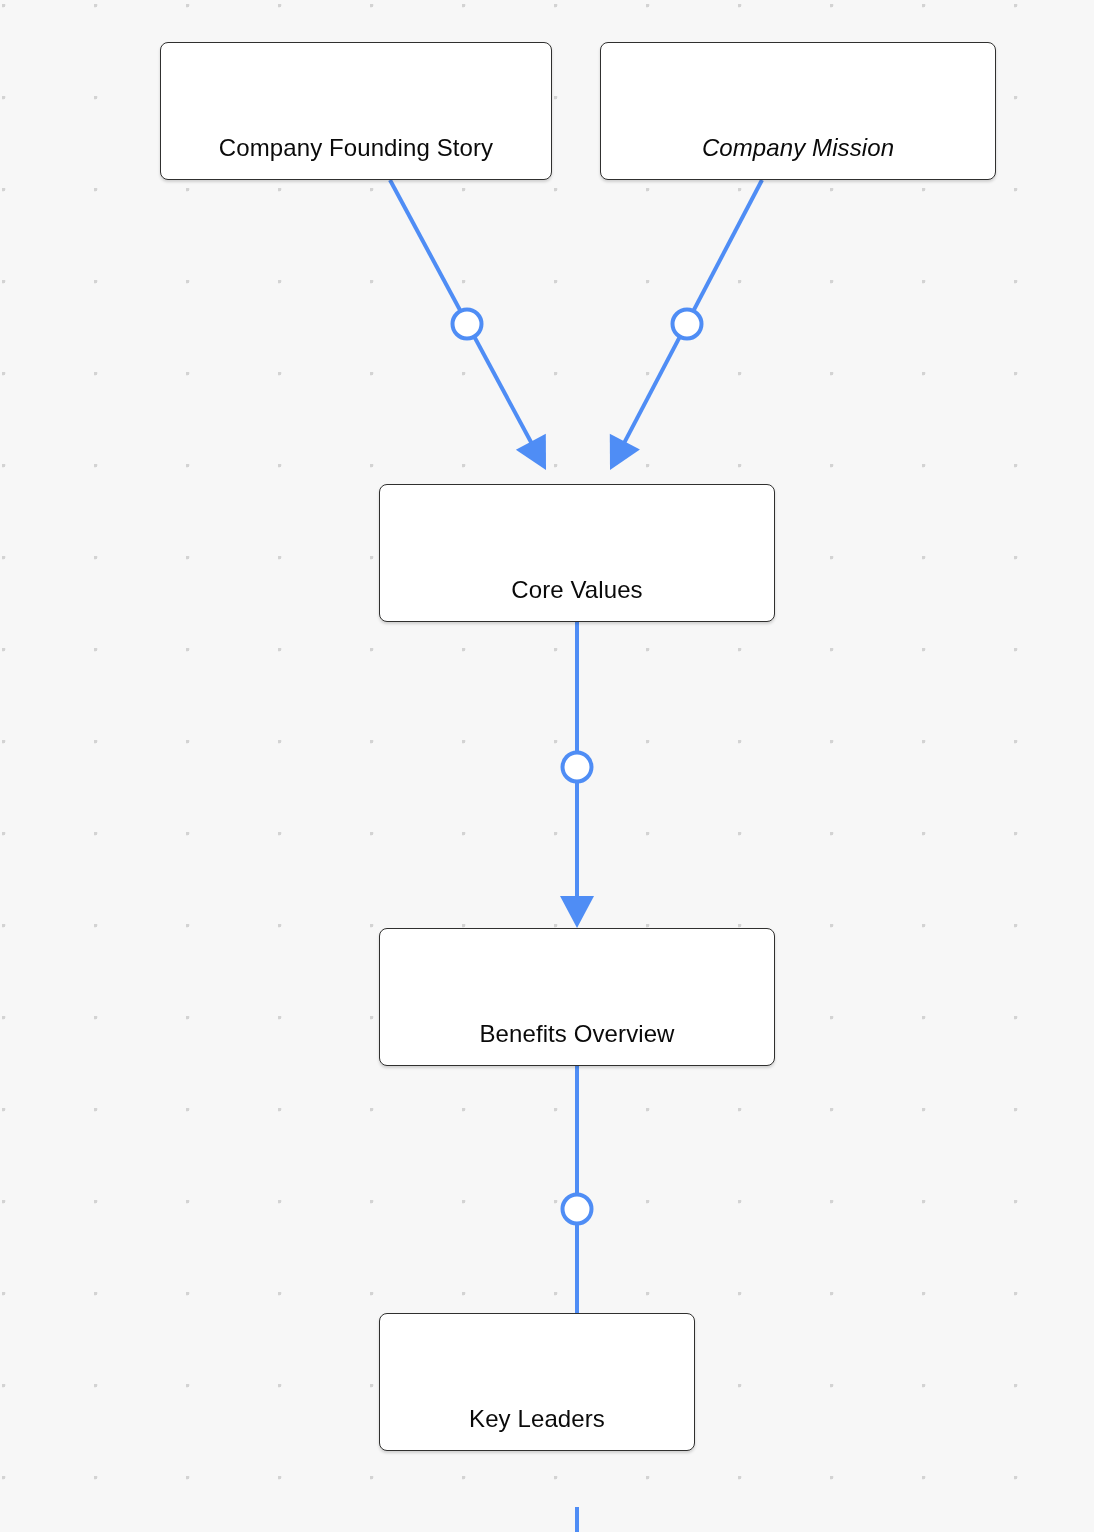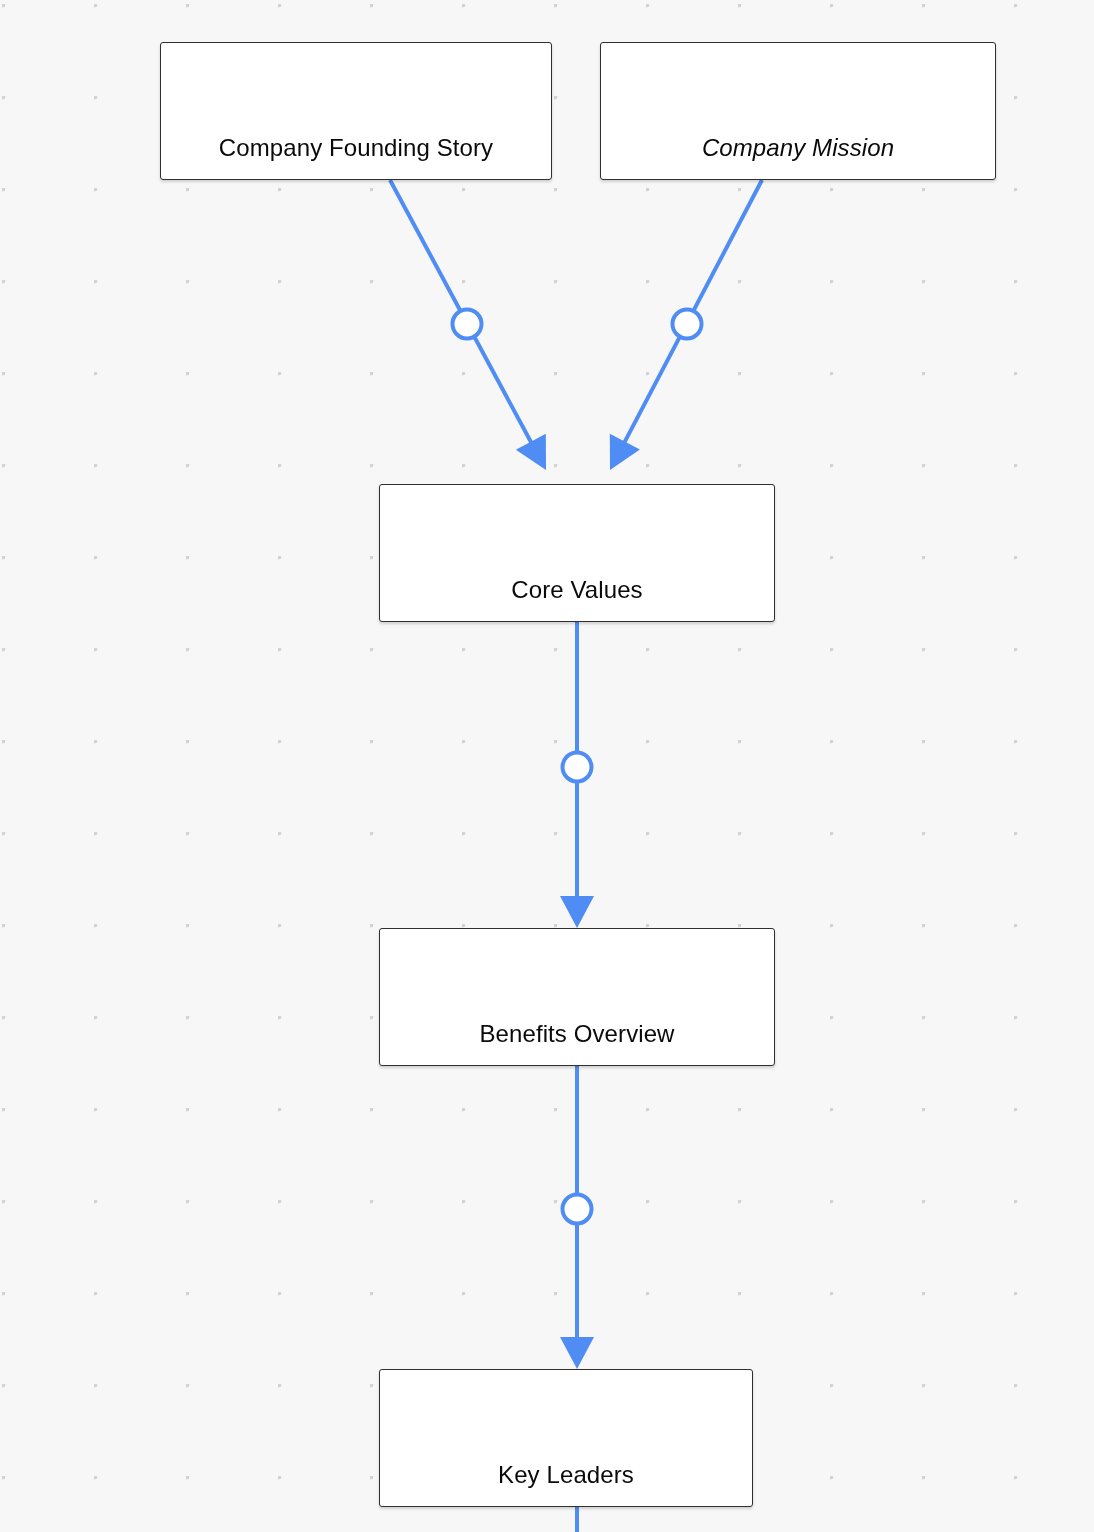--- a/index.html
+++ b/index.html
@@ -26,21 +26,21 @@
     top: 0;
     width: 1094px;
     height: 1532px;
     pointer-events: none;
   }
   .node {
     position: absolute;
     box-sizing: border-box;
     background: #ffffff;
     border: 1.6px solid #30302f;
-    border-radius: 3px;
+    border-radius: 8px;
     box-shadow: 0 2px 3px rgba(0,0,0,0.16);
     display: flex;
     align-items: flex-end;
     justify-content: center;
   }
   .node-label {
     display: block;
     width: 100%;
     text-align: center;
     font-size: 24px;
@@ -88,18 +88,18 @@
       </div>
       <div class="node" style="left: 600px; top: 42px; width: 396px; height: 138px; border-color: rgb(48, 48, 47); background: rgb(255, 255, 255);">
         <span class="node-label" style="color: rgb(10, 10, 10); font-style: italic;">Company Mission</span>
       </div>
       <div class="node" style="left: 379px; top: 484px; width: 396px; height: 138px; border-color: rgb(48, 48, 47); background: rgb(255, 255, 255);">
         <span class="node-label" style="color: rgb(10, 10, 10); margin-top: 16px;">Core Values</span>
       </div>
       <div class="node" style="left: 379px; top: 928px; width: 396px; height: 138px; border-color: rgb(48, 48, 47); background: rgb(255, 255, 255);">
         <span class="node-label" style="color: rgb(10, 10, 10);">Benefits Overview</span>
       </div>
-      <div class="node" style="left: 379px; top: 1369px; width: 374px; height: 138px; border-color: rgb(48, 48, 47); background: rgb(255, 255, 255);">
+      <div class="node" style="left: 379px; top: 1313px; width: 316px; height: 138px; border-color: rgb(48, 48, 47); background: rgb(255, 255, 255);">
         <span class="node-label" style="color: rgb(10, 10, 10);">Key Leaders</span>
       </div>
     </div>
 
 </div>
 
 </body></html>

